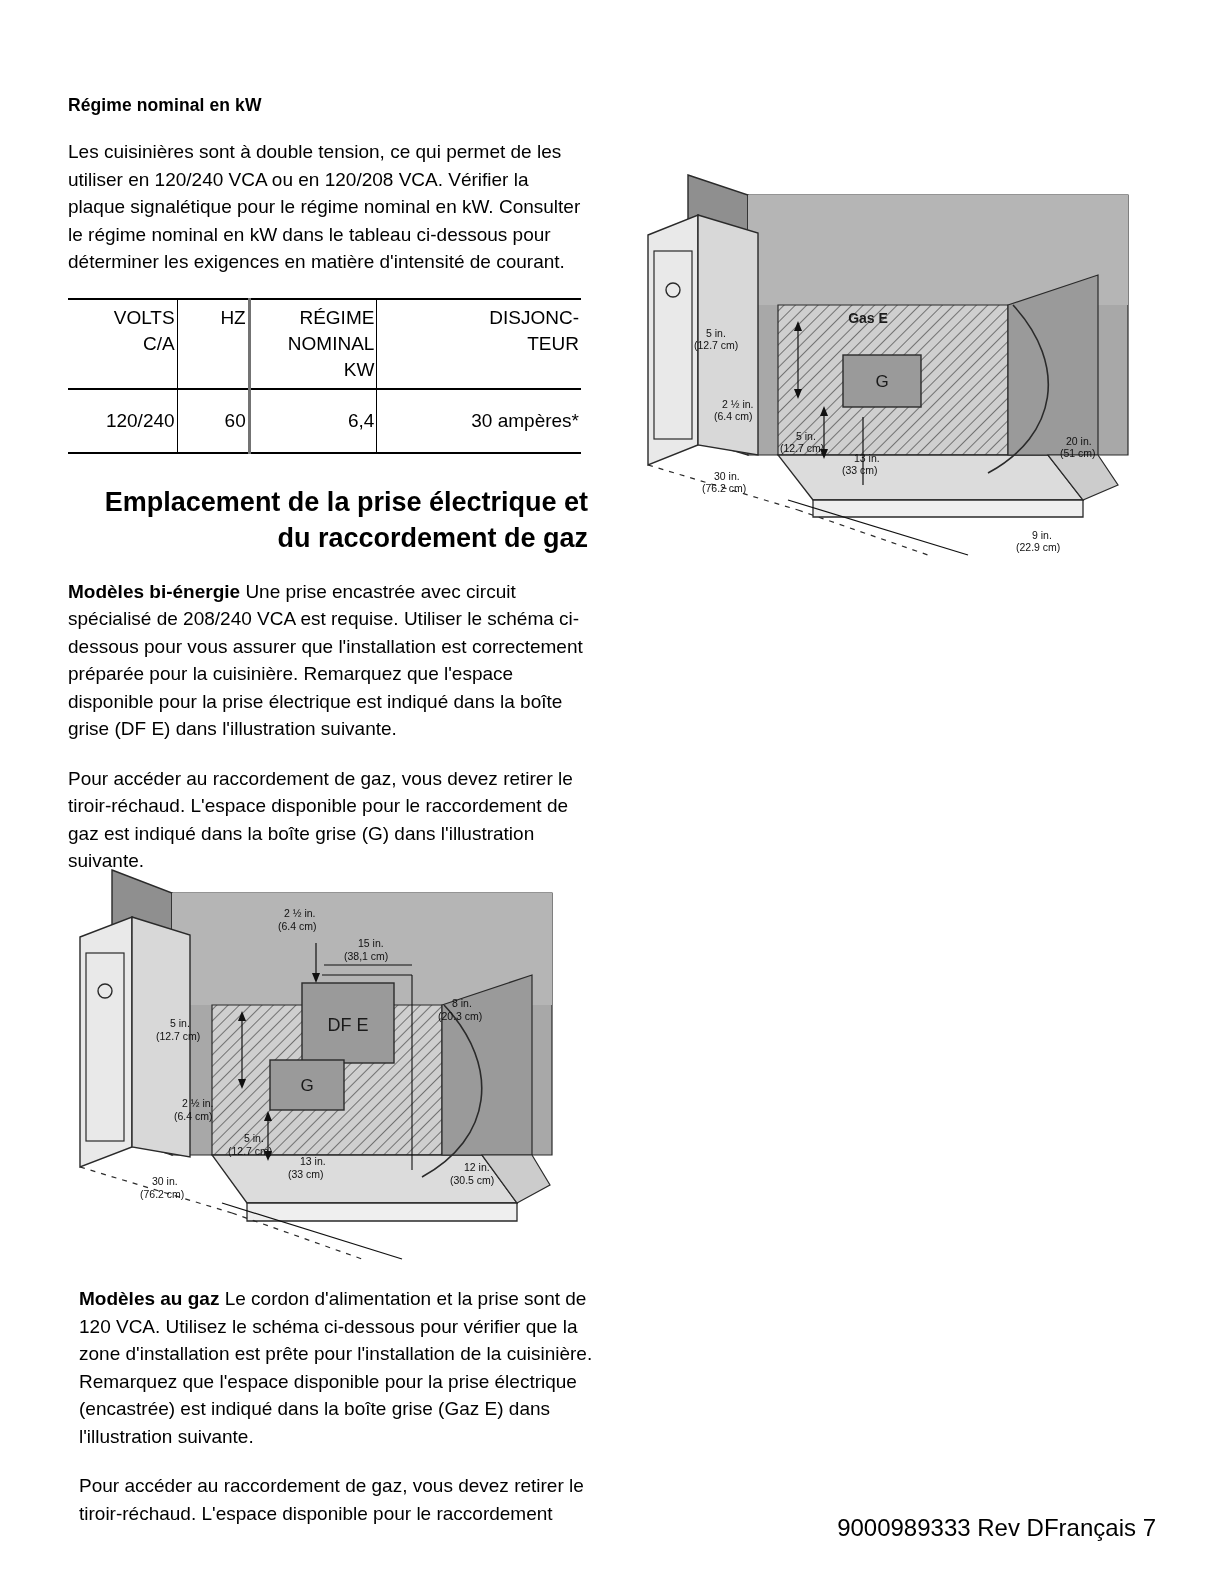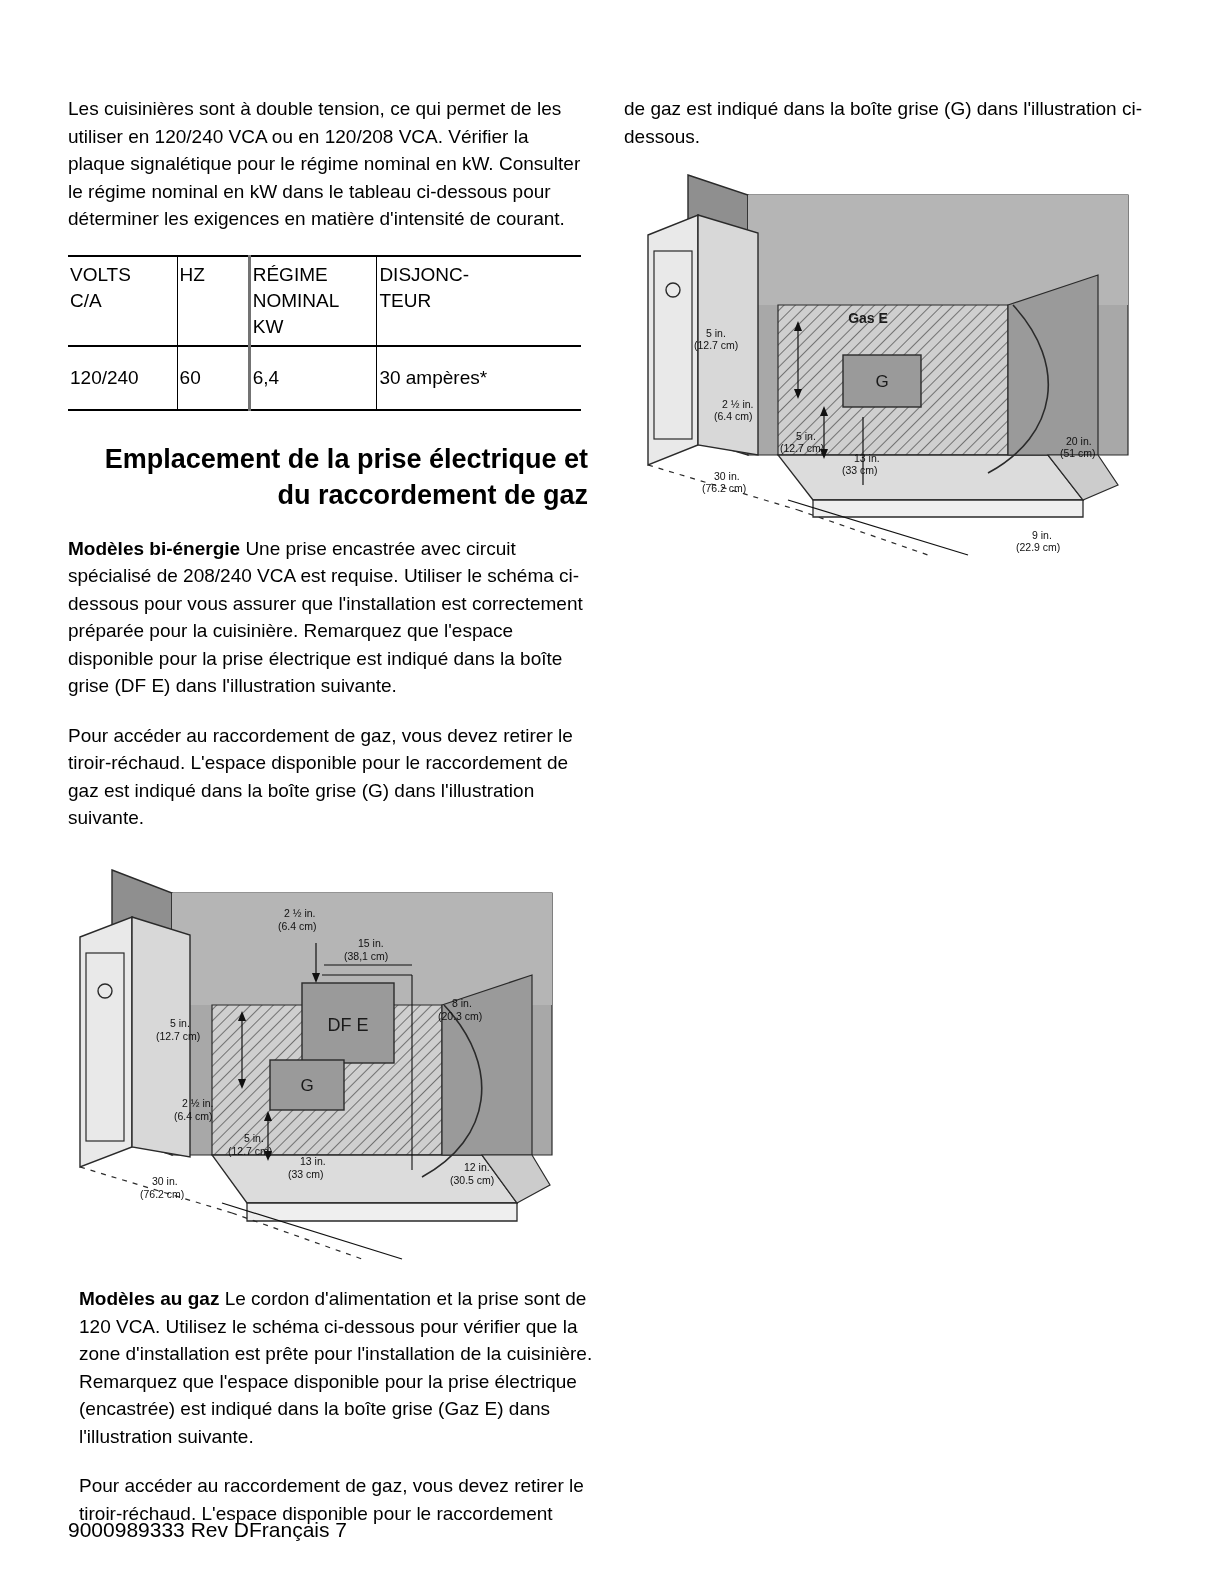--- a/index.html
+++ b/index.html
@@ -53,21 +53,21 @@
   }
 
   
   table.spec {
     border-collapse: collapse;
     width: 513px;
     margin: 6px 0 18px 0;
     font-size: 19px;
   }
   table.spec th, table.spec td {
-    text-align: left;
+    text-align: right;
     vertical-align: top;
     padding: 5px 2px;
   }
   table.spec thead th {
     font-weight: normal;
     line-height: 26px;
   }
   table.spec tr.head-row th { border-top: 2px solid #000; border-bottom: 2px solid #000;}
   table.spec tbody td { border-bottom: 1px solid #000; padding: 20px 2px; }
   table.spec tbody tr:last-child td { border-bottom: 2px solid #000; }
@@ -80,41 +80,42 @@
     font-size: 19px;
     margin: 0 0 6px 0;
   }
 
   
   .footer {
     position: absolute;
     left: 68px;
     right: 68px;
     bottom: 42px;
-    font-size: 21px;
+    font-size: 24px;
     display: flex;
-    justify-content: flex-start;
+    justify-content: flex-end;
   }
 
   
   .figure {
     position: absolute;
   }
   #figure-dual { left: 72px; top: 855px; width: 520px; height: 420px; }
   #figure-gas  { left: 628px; top: 155px; width: 520px; height: 430px; }
 
   .figure svg { display: block; }
 </style>
 </head>
 <body>
 
 <div class="page">
 
   <div class="col col-left">
 
+    <div class="h-bold">Régime nominal en kW</div>
 
     <p class="body">Les cuisinières sont à double tension, ce qui permet de les utiliser en 120/240 VCA ou en 120/208 VCA. Vérifier la plaque signalétique pour le régime nominal en kW. Consulter le régime nominal en kW dans le tableau ci-dessous pour déterminer les exigences en matière d'intensité de courant.</p>
 
     <table class="spec">
       <thead>
         <tr class="head-row">
           <th class="c1">
             <div>VOLTS</div>
             <div>C/A</div>
           </th>
@@ -144,23 +145,20 @@
 
 
     <h2 class="section">Emplacement de la prise électrique et du raccordement de gaz</h2>
 
     <p class="body"><span class="lead">Modèles bi-énergie</span><span> Une prise encastrée avec circuit spécialisé de 208/240 VCA est requise. Utiliser le schéma ci-dessous pour vous assurer que l'installation est correctement préparée pour la cuisinière. Remarquez que l'espace disponible pour la prise électrique est indiqué dans la boîte grise (DF E) dans l'illustration suivante.</span></p>
 
     <p class="body">Pour accéder au raccordement de gaz, vous devez retirer le tiroir-réchaud. L'espace disponible pour le raccordement de gaz est indiqué dans la boîte grise (G) dans l'illustration suivante.</p>
 
   </div>
 
-  <div class="col col-right">
-    <p class="body">de gaz est indiqué dans la boîte grise (G) dans l'illustration ci-dessous.</p>
-  </div>
 
   <div class="figure" id="figure-gas">
     <svg width="520" height="430" viewBox="0 0 520 430" xmlns="http://www.w3.org/2000/svg">
       <defs>
         <pattern id="hatchG" width="8" height="8" patternUnits="userSpaceOnUse" patternTransform="rotate(45)">
           <rect width="8" height="8" fill="#cfcfcf"></rect>
           <line x1="0" y1="0" x2="0" y2="8" stroke="#5a5a5a" stroke-width="1.6"></line>
         </pattern>
       </defs>
 

